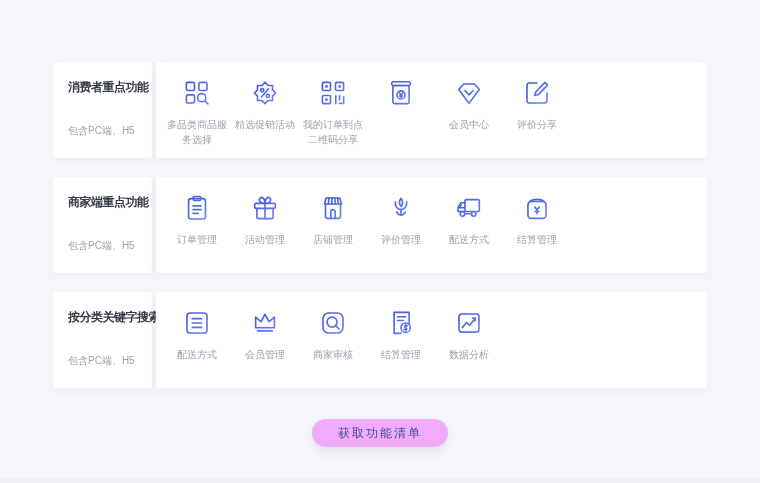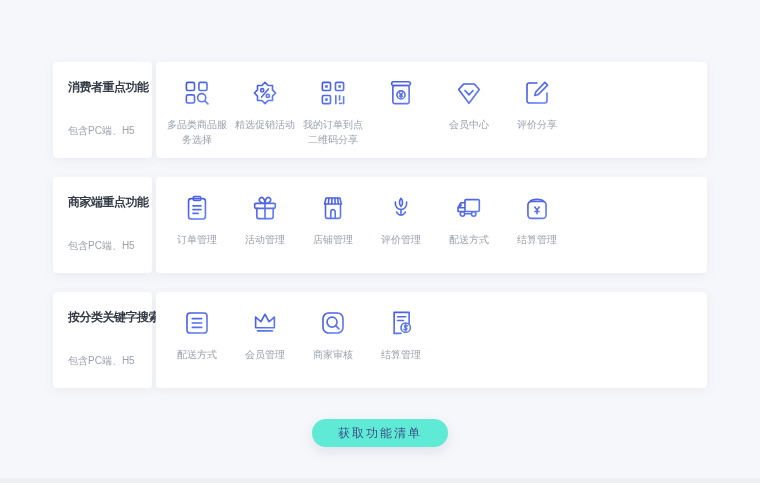--- a/index.html
+++ b/index.html
@@ -28,21 +28,21 @@
   }
   .cell{width:68px;display:flex;flex-direction:column;align-items:center;flex:none;}
   .icon-box{width:30px;height:30px;}
   .icon-box svg{width:30px;height:30px;display:block;}
   .feat-label{
     margin-top:9px;font-size:10px;color:#99a0ab;text-align:center;
     line-height:15px;width:62px;word-break:break-all;
   }
   .cta{
     position:absolute;left:50%;top:419px;transform:translateX(-50%);
-    width:136px;height:28px;border-radius:14px;background:#5eead4;border:none;
+    width:136px;height:28px;border-radius:14px;background:#f0abfc;border:none;
     box-shadow:0 5px 12px rgba(140,152,175,0.20);
     font-size:12px;color:#3d4f88;letter-spacing:2px;cursor:pointer;
     font-family:inherit;line-height:28px;text-align:center;padding:0;
   }
   .bottom-strip{position:absolute;left:0;bottom:0;width:100%;height:5px;background:#edeff3;}
   .defs-holder{position:absolute;width:0;height:0;overflow:hidden;}
 </style>
 </head>
 <body>
 
@@ -282,19 +282,31 @@
               <path d="M18.5 14 H31.5"></path>
               <path d="M18.5 20 H28"></path>
               <circle cx="31.5" cy="31.5" r="7.5"></circle>
               <path d="M31.5 26.5 V36.5"></path>
               <path d="M34.3 28.6 c-3.8 -1.8 -6.6 0.8 -2.8 2.8 c3.8 2 1 4.6 -2.8 2.8"></path>
             </svg>
           </span>
     <span class="feat-label">结算管理</span>
   </div>
 
+  <div class="cell">
+    <span class="icon-box">
+            <svg viewBox="0 0 48 48" fill="none" stroke="url(#ig)" stroke-width="2.6" stroke-linecap="round" stroke-linejoin="round">
+              <rect x="8" y="9.5" width="32" height="29" rx="4.5"></rect>
+              <path d="M13.5 31 L20 23.5 l5 4 L33.5 17"></path>
+              <circle cx="20" cy="23.5" r="1.7" fill="url(#ig)" stroke="none"></circle>
+              <circle cx="25" cy="27.5" r="1.7" fill="url(#ig)" stroke="none"></circle>
+              <path d="M29.5 16.2 L34.2 16.3 L33.6 20.8"></path>
+            </svg>
+          </span>
+    <span class="feat-label">数据分析</span>
+  </div>
 </div>
   </div>
 </div>
 
 <button class="cta">获取功能清单</button>
 
 <div class="bottom-strip"></div>
 
 </body></html>

